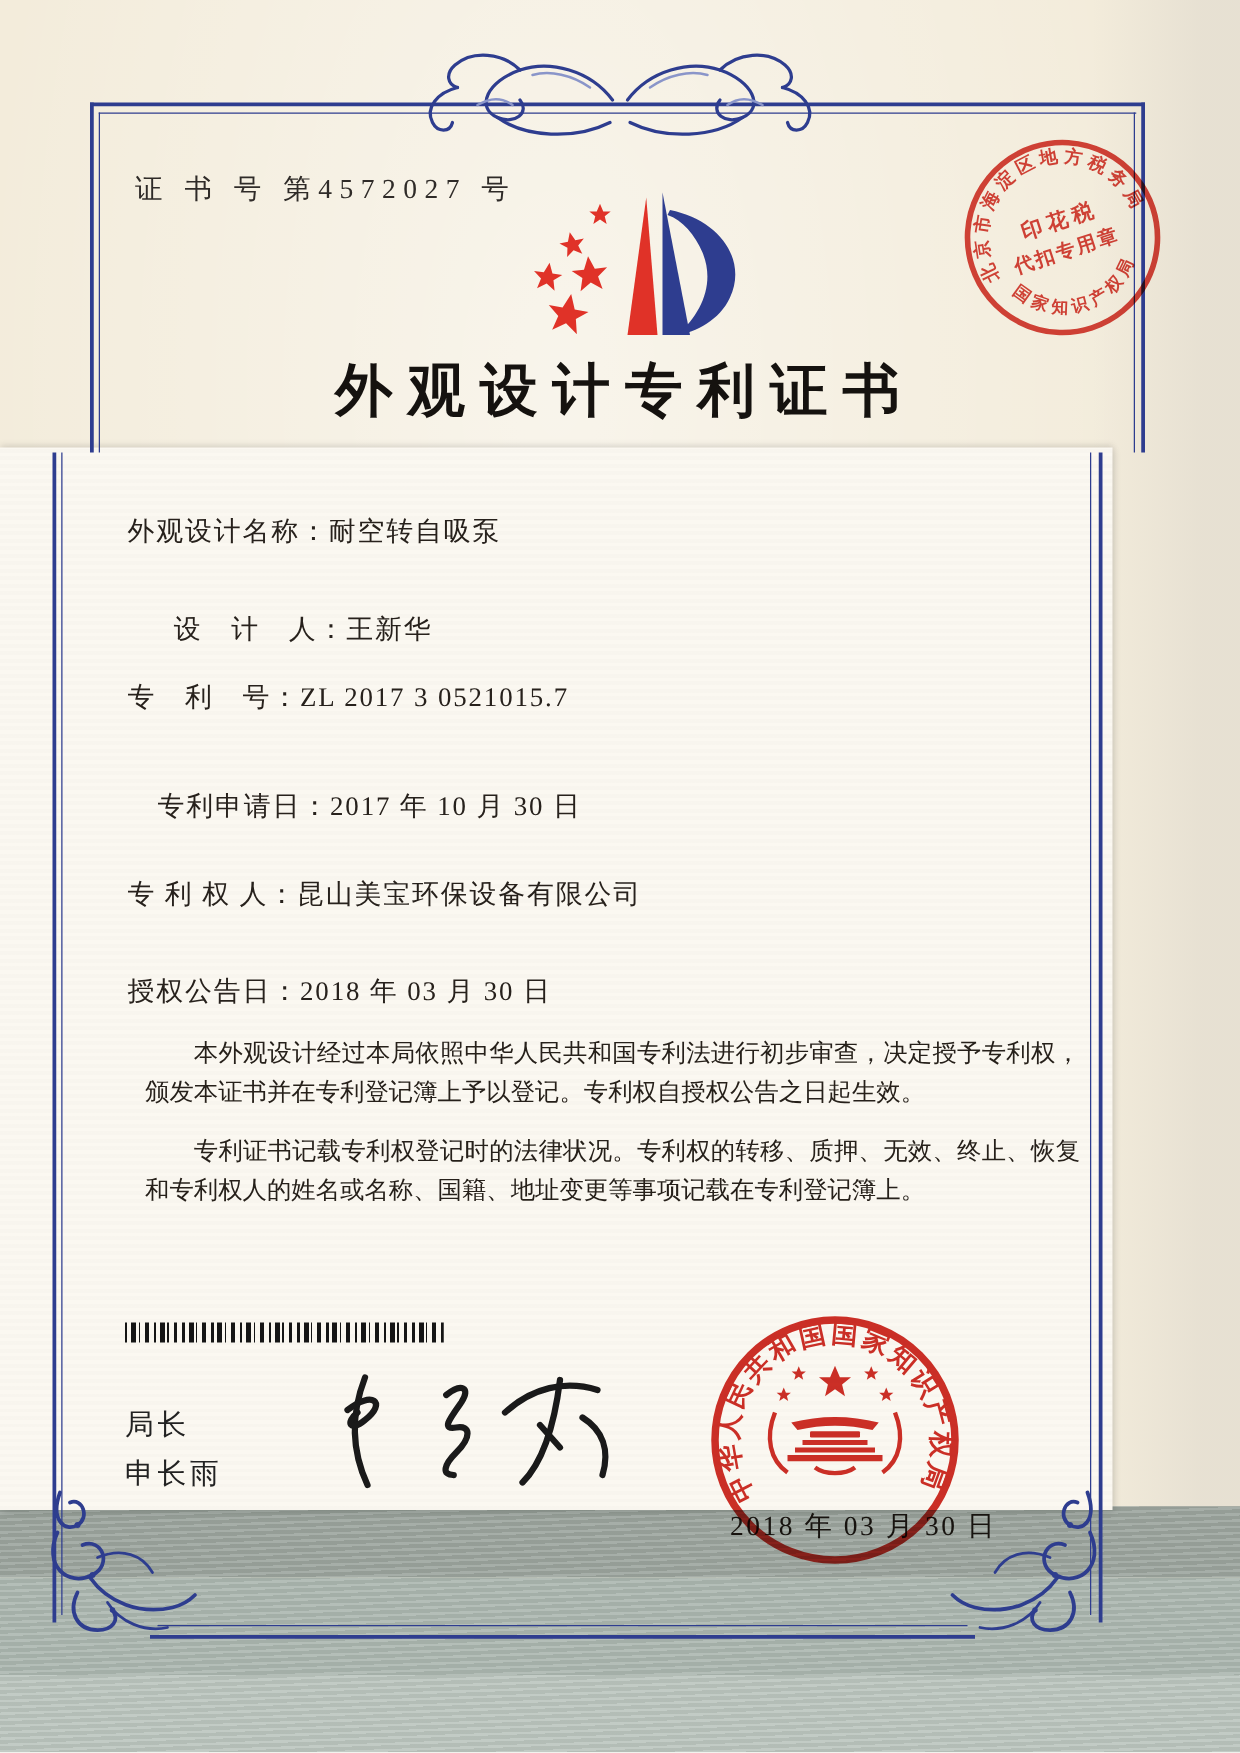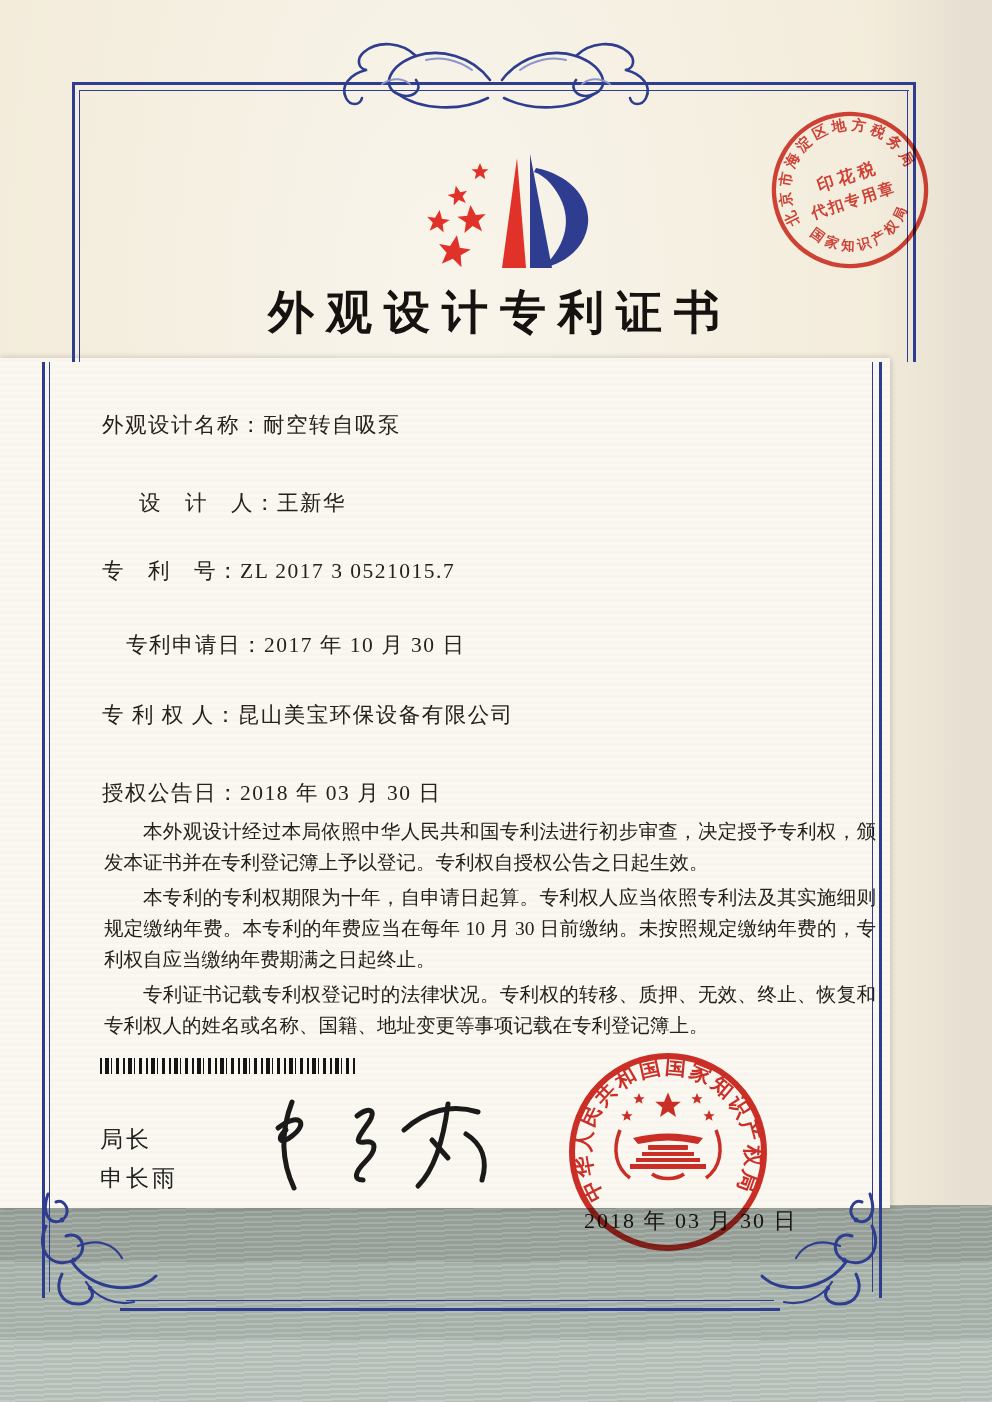--- a/index.html
+++ b/index.html
@@ -37,21 +37,21 @@
   .bl{position:absolute;background:var(--border_navy);}
   .cert-no{position:absolute;left:108px;top:136px;font-size:22px;letter-spacing:6px;color:#2f2b28;white-space:nowrap;}
   .logo{position:absolute;left:416px;top:146px;}
   .title{position:absolute;left:72px;top:282px;width:844px;text-align:center;
     font-size:46px;font-weight:bold;letter-spacing:12px;text-indent:12px;color:#15120f;white-space:nowrap;}
   .tax-stamp{position:absolute;left:760px;top:100px;transform:rotate(-18deg);
     opacity:.92;mix-blend-mode:multiply;}
   .field{position:absolute;left:102px;font-size:21.5px;letter-spacing:1.5px;color:#27211c;white-space:nowrap;}
   .paras{position:absolute;left:100px;top:812px;width:780px;font-size:19.5px;line-height:31px;
     text-align:justify;color:#26201a;}
-  .paras p{margin:4px;text-indent:2em;}
+  .paras p{margin:16px;text-indent:2em;}
   .barcode{position:absolute;left:100px;top:1058px;width:255px;height:16px;
     background:repeating-linear-gradient(90deg,
       #151515 0 2px, transparent 2px 5px,
       #151515 5px 9px, transparent 9px 11px,
       #151515 11px 12px, transparent 12px 16px,
       #151515 16px 19px, transparent 19px 23px);}
   .signer{position:absolute;left:100px;font-family:Liberation Serif, serif;
     font-size:23px;letter-spacing:3px;color:#222;}
   .signer-title{top:1124px;} .signer-name{top:1163px;}
   .signature{position:absolute;left:252px;top:1088px;}
@@ -137,20 +137,21 @@
       <path d="M52,60 C72,52 88,58 96,72" stroke-width="2.2"></path>
       <path d="M60,96 C70,112 90,120 108,116" stroke-width="2.2"></path>
     </g>
     <g fill="#2e3d8f">
       <circle cx="36" cy="34" r="2.4"></circle>
         <circle cx="48" cy="74" r="2.4"></circle>
         <circle cx="64" cy="102" r="2.2"></circle>
     </g>
   </svg>
 
+  <div class="cert-no">证 书 号 第4572027 号</div>
 
   <svg class="logo" width="180" height="134" viewBox="0 0 180 134">
     <g fill="#e03228">
       <g transform="translate(64,26) scale(0.9)">
           <polygon points="0,-10 2.9,-3.1 9.5,-3.1 4.2,1.2 5.9,8.1 0,4 -5.9,8.1 -4.2,1.2 -9.5,-3.1 -2.9,-3.1"></polygon>
         </g>
       <g transform="translate(42,50) scale(1.05) rotate(-12)">
           <polygon points="0,-10 2.9,-3.1 9.5,-3.1 4.2,1.2 5.9,8.1 0,4 -5.9,8.1 -4.2,1.2 -9.5,-3.1 -2.9,-3.1"></polygon>
         </g>
       <g transform="translate(22,76) scale(1.2) rotate(8)">
@@ -187,36 +188,35 @@
   </svg>
 
   <div class="title">外观设计专利证书</div>
 
   <div class="field" style="top:410px;">
     <span>外观设计名称：</span><span>耐空转自吸泵</span>
   </div>
   <div class="field" style="top:488px;margin-left:37px;">
     <span>设　计　人：</span><span>王新华</span>
   </div>
-  <div class="field" style="top:556px;">
+  <div class="field" style="top:543px;">
     <span>专　利　号：</span><span>ZL 2017 3 0521015.7</span>
   </div>
   <div class="field" style="top:630px;margin-left:24px;">
     <span>专利申请日：</span><span>2017 年 10 月 30 日</span>
   </div>
   <div class="field" style="top:700px;">
     <span>专 利 权 人：</span><span>昆山美宝环保设备有限公司</span>
   </div>
   <div class="field" style="top:738px;margin-top:40px;">
     <span>授权公告日：</span><span>2018 年 03 月 30 日</span>
   </div>
 
   <div class="paras">
     <p>本外观设计经过本局依照中华人民共和国专利法进行初步审查，决定授予专利权，颁发本证书并在专利登记簿上予以登记。专利权自授权公告之日起生效。</p>
-    <p>本专利的专利权期限为十年，自申请日起算。专利权人应当依照专利法及其实施细则规定缴纳年费。本专利的年费应当在每年 10 月 30 日前缴纳。未按照规定缴纳年费的，专利权自应当缴纳年费期满之日起终止。</p>
     <p>专利证书记载专利权登记时的法律状况。专利权的转移、质押、无效、终止、恢复和专利权人的姓名或名称、国籍、地址变更等事项记载在专利登记簿上。</p>
   </div>
 
   <div class="barcode"></div>
 
   <div class="signer signer-title">局长</div>
   <div class="signer signer-name">申长雨</div>
 
   <svg class="signature" width="250" height="115" viewBox="0 0 250 115">
     <g fill="none" stroke="#1a1a1a" stroke-width="5" stroke-linecap="round">

